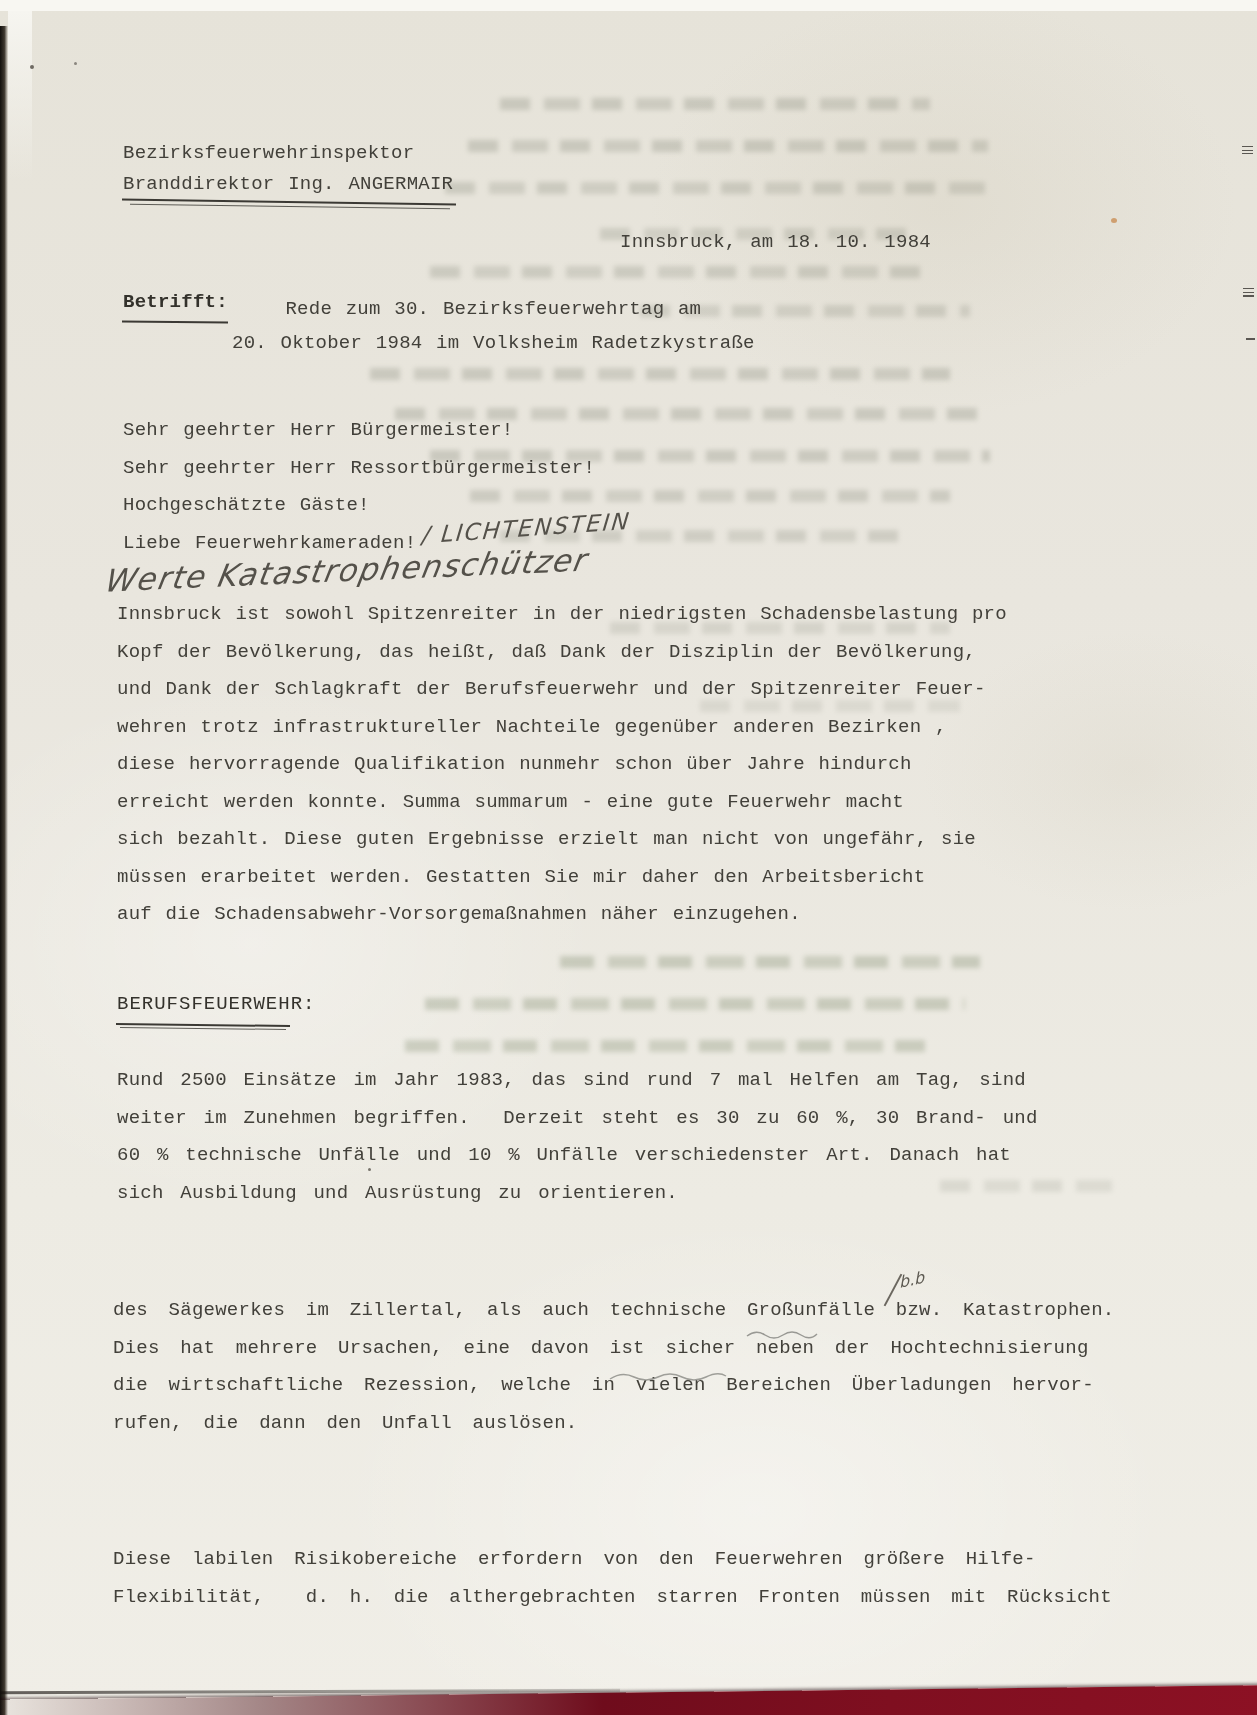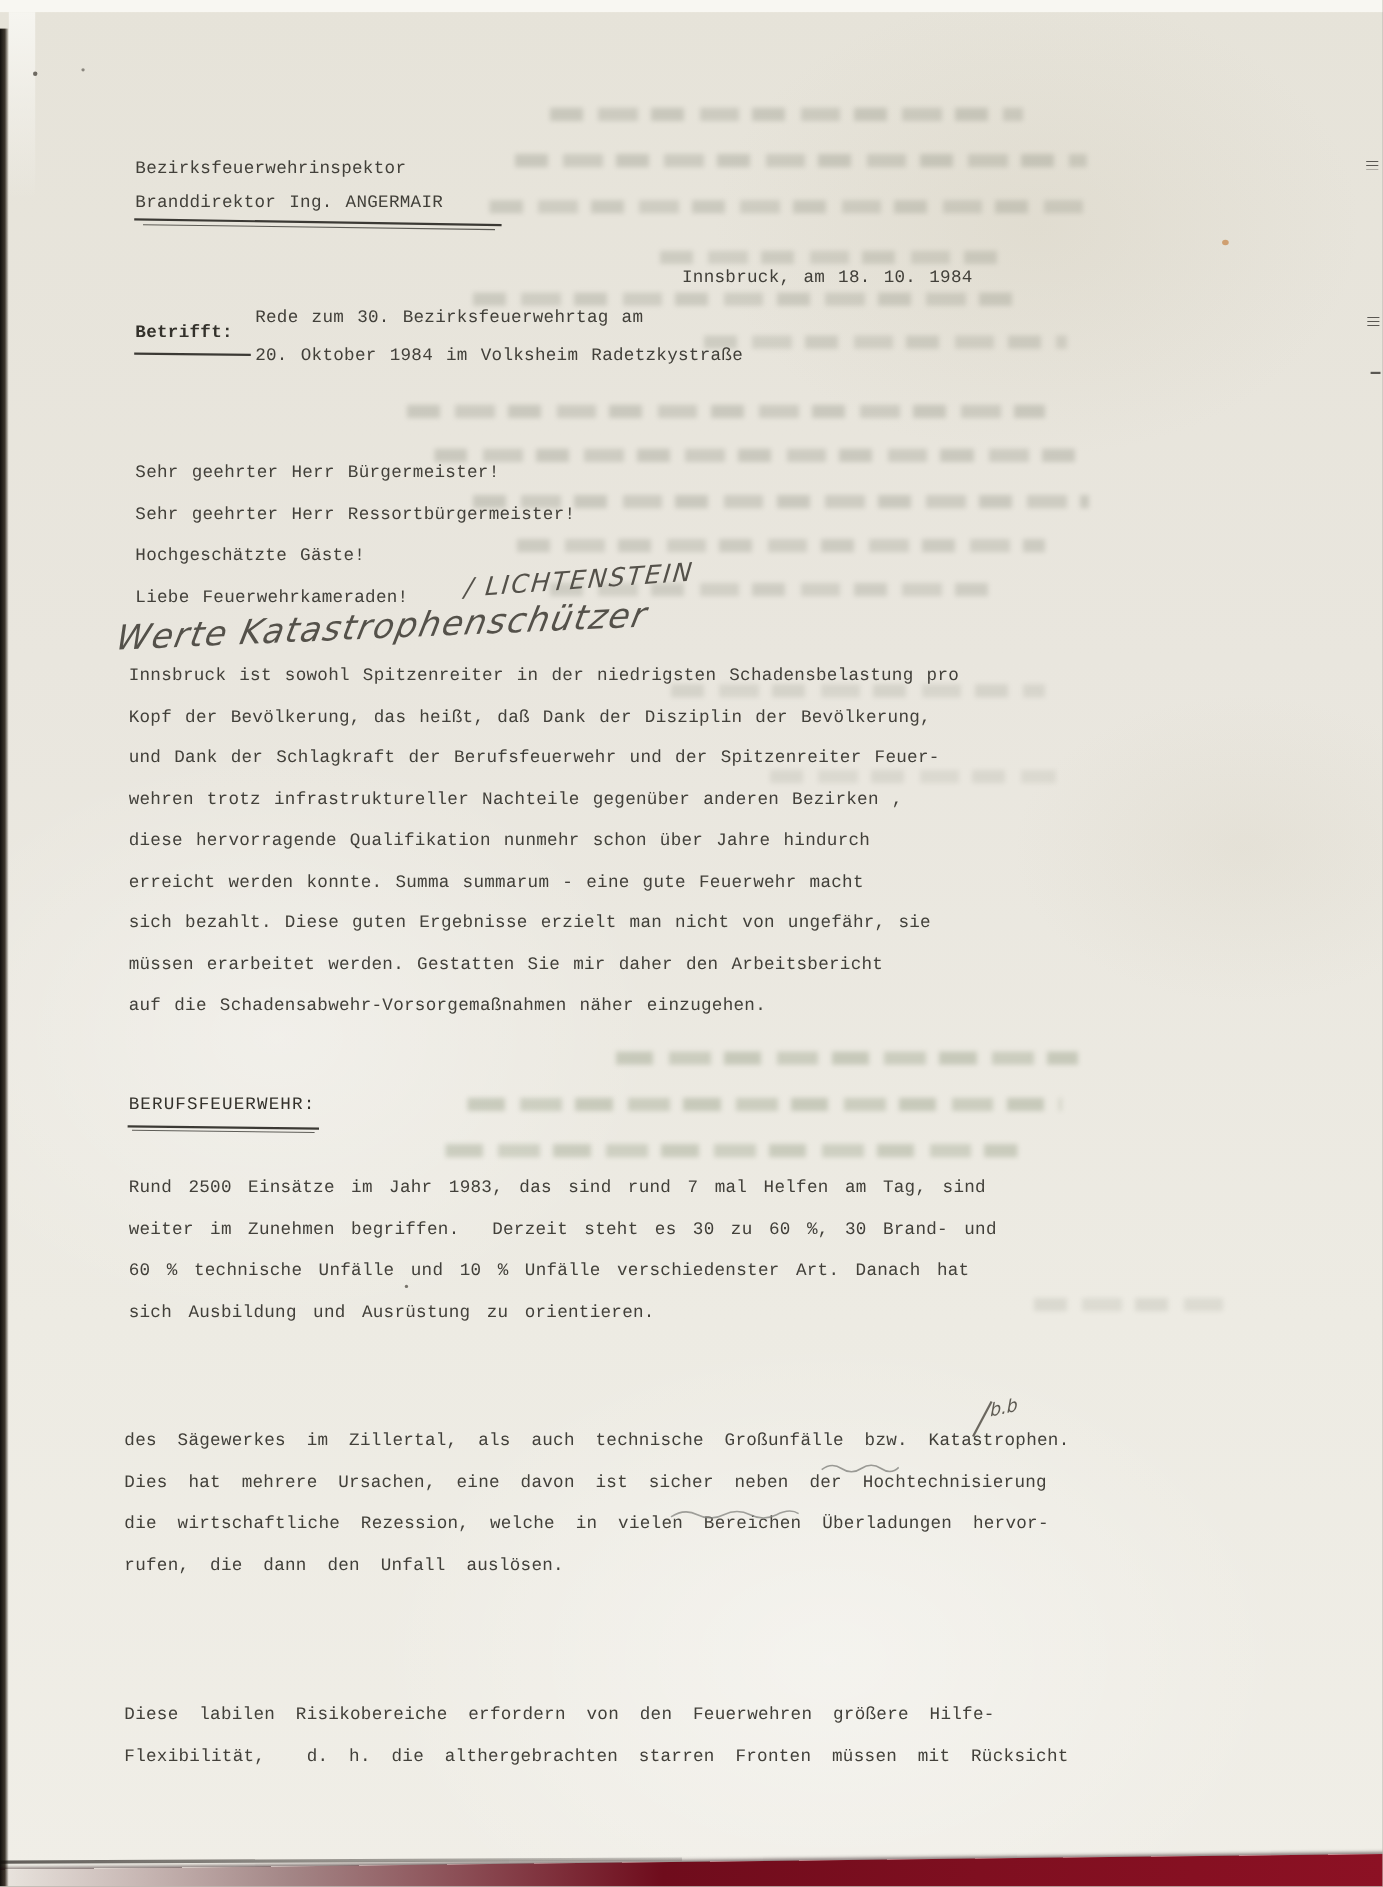--- a/index.html
+++ b/index.html
@@ -27,21 +27,21 @@
   .edge-left-light{position:absolute;top:11px;left:8px;width:24px;height:170px;
     background:linear-gradient(180deg,#f6f5f0,rgba(246,245,240,0));}
   .binding{position:absolute;left:-24px;right:-24px;bottom:-18px;height:42px;
     background:linear-gradient(90deg,rgba(40,5,10,0) 0%,rgba(70,7,16,.45) 22%,#6f0c1c 48%,#7f0f20 70%,#8d1124 100%);
     transform:rotate(-0.65deg);transform-origin:60% 50%;
     box-shadow:0 -2px 3px rgba(25,2,6,.45);}
   .binding-line{position:absolute;left:0;bottom:22px;width:620px;height:3px;
     background:linear-gradient(90deg,rgba(20,15,12,.65),rgba(20,15,12,.15));
     transform:rotate(-0.25deg);}
   
-  .line{white-space:pre;line-height:37.5px;font-size:16px;letter-spacing:.25px;word-spacing:2px;}
+  .line{white-space:pre;line-height:37.5px;font-size:19px;letter-spacing:.25px;word-spacing:2px;}
   .abs{position:absolute;}
   .hdr .line{line-height:31px;}
   .rule{position:absolute;background:#3b3934;height:2px;}
   .rule.thin{height:1.3px;opacity:.8;}
   .bold{font-weight:bold;color:#33312b;}
   .wide{word-spacing:9px;}
   .mid{word-spacing:5px;}
   
   .hw{font-family:"DejaVu Sans",sans-serif;font-style:italic;color:#54514a;}
   .hw-caps{font-size:23px;letter-spacing:2px;transform:rotate(-4deg) skewX(-10deg);}
@@ -98,25 +98,25 @@
   <div class="mmark" style="right:3px;top:288px;height:11px;"></div>
   <div class="mmark" style="right:2px;top:338px;height:2px;width:9px;background:#5a5752;"></div>
 
   <div class="abs hdr" style="left:123px;top:138px;">
     <div class="line">Bezirksfeuerwehrinspektor</div>
     <div class="line">Branddirektor Ing. ANGERMAIR</div>
   </div>
   <div class="rule" style="left:122px;top:201px;width:334px;transform:rotate(0.9deg);"></div>
   <div class="rule thin" style="left:130px;top:206px;width:320px;transform:rotate(0.8deg);"></div>
 
-  <div class="abs line" style="left:620px;top:234px;">Innsbruck, am 18. 10. 1984</div>
+  <div class="abs line" style="left:620px;top:224px;">Innsbruck, am 18. 10. 1984</div>
 
   <div class="abs line bold" style="left:123px;top:284px;">Betrifft:</div>
   <div class="rule" style="left:122px;top:321px;width:106px;transform:rotate(0.6deg);"></div>
-  <div class="abs" style="left:232px;top:272px;">
+  <div class="abs" style="left:232px;top:292px;text-align:center;">
     <div class="line" style="line-height:34px;">Rede zum 30. Bezirksfeuerwehrtag am</div>
     <div class="line" style="line-height:34px;">20. Oktober 1984 im Volksheim Radetzkystraße</div>
   </div>
 
   <div class="abs" style="left:123px;top:412px;">
       <div class="line">Sehr geehrter Herr Bürgermeister!</div>
       <div class="line">Sehr geehrter Herr Ressortbürgermeister!</div>
       <div class="line">Hochgeschätzte Gäste!</div>
       <div class="line">Liebe Feuerwehrkameraden!</div>
     </div>

